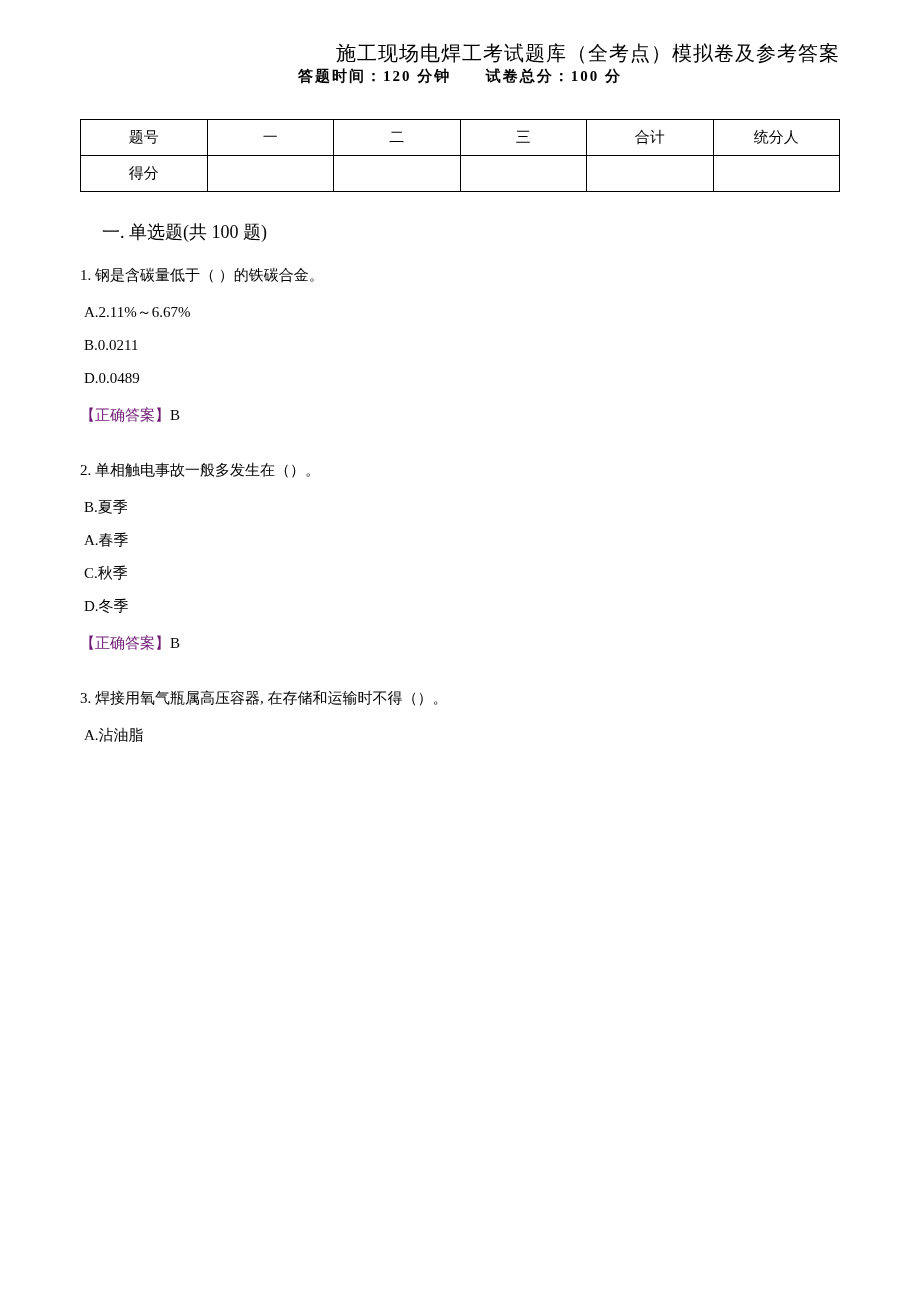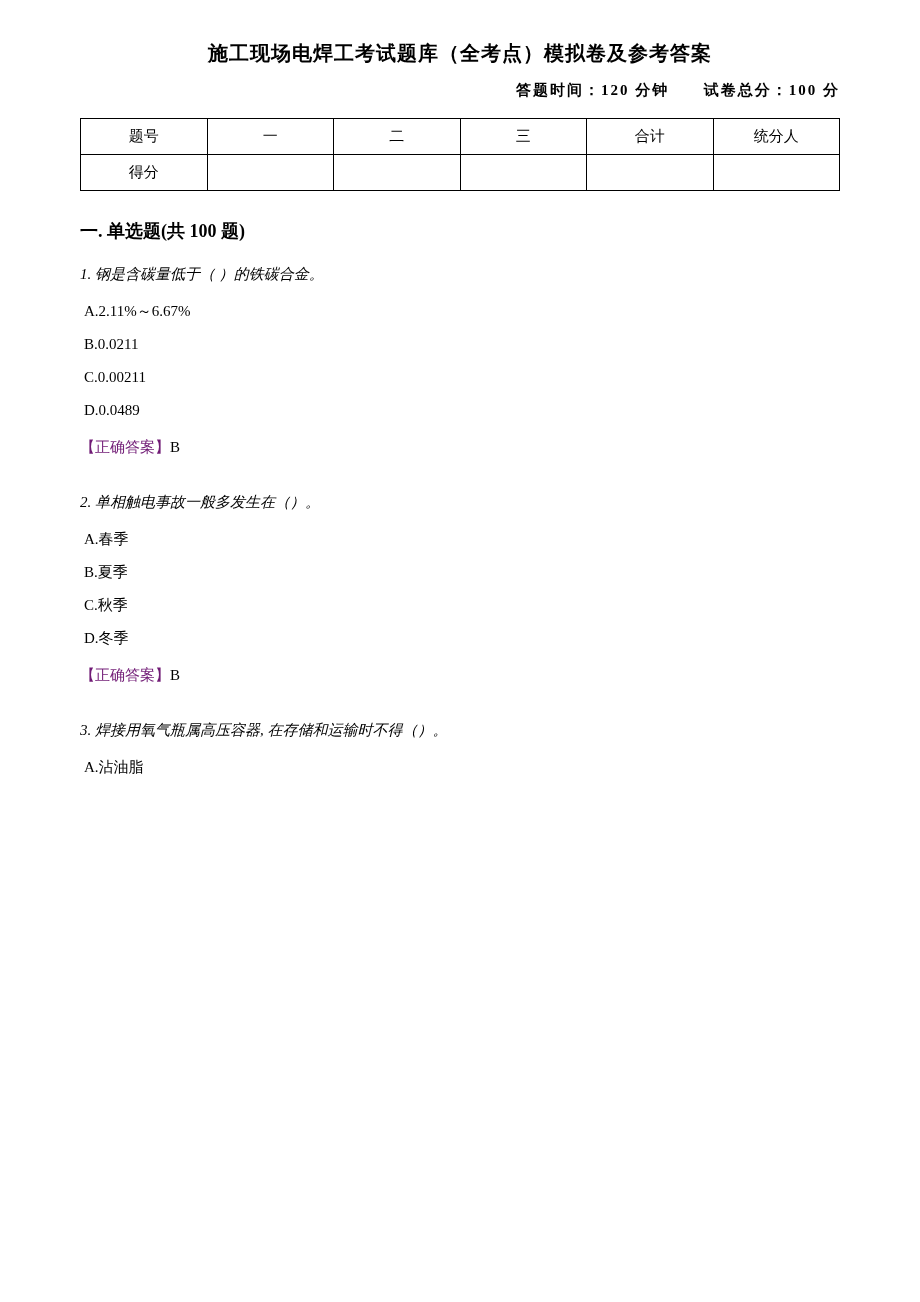--- a/index.html
+++ b/index.html
@@ -12,64 +12,63 @@
       background: #ffffff;
       font-family: "SimSun", "宋体", serif;
       font-size: 15px;
       color: #000000;
       width: 920px;
       min-height: 1302px;
       padding: 40px 80px;
     }
 
     .page-title {
-      text-align: center;
+      text-align: right;
       font-size: 20px;
-      font-weight: bold;
-      margin-bottom: 14px;
+      font-weight: normal;
       letter-spacing: 1px;
     }
 
     .subtitle {
-      text-align: right;
+      text-align: center;
       font-size: 15px;
       font-weight: bold;
-      margin-bottom: 18px;
+      margin-bottom: 33px;
       letter-spacing: 2px;
     }
 
     .score-table {
       width: 100%;
       border-collapse: collapse;
       margin-bottom: 28px;
       font-size: 15px;
     }
 
     .score-table td {
       border: 1px solid #000;
       text-align: center;
       padding: 8px 0;
       min-width: 60px;
     }
 
     .section-title {
       font-size: 18px;
-      font-weight: bold;
+      font-weight: normal;
       margin-bottom: 18px;
       margin-top: 8px;
+      margin-left: 22px;
     }
 
     .question-block {
       margin-bottom: 32px;
     }
 
     .question-text {
       margin-bottom: 10px;
       line-height: 1.8;
-      font-style: italic;
     }
 
     .option {
       margin-bottom: 6px;
       line-height: 1.8;
       padding-left: 4px;
     }
 
     .answer {
       margin-top: 14px;
@@ -124,40 +123,37 @@
     <span>1.</span>
     <span>钢是含碳量低于（ ）的铁碳合金。</span>
   </div>
   <div class="option">
     <span>A.</span><span>2.11%～6.67%</span>
   </div>
   <div class="option">
     <span>B.</span><span>0.0211</span>
   </div>
   <div class="option">
-    <span>C.</span><span>0.00211</span>
-  </div>
-  <div class="option">
     <span>D.</span><span>0.0489</span>
   </div>
   <div class="answer">
     <span class="answer-bracket">【正确答案】</span><span class="answer-letter">B</span>
   </div>
 </div>
 
 <div class="question-block">
   <div class="question-text">
     <span>2.</span>
     <span>单相触电事故一般多发生在（）。</span>
   </div>
   <div class="option">
-    <span>A.</span><span>春季</span>
+    <span>B.</span><span>夏季</span>
   </div>
   <div class="option">
-    <span>B.</span><span>夏季</span>
+    <span>A.</span><span>春季</span>
   </div>
   <div class="option">
     <span>C.</span><span>秋季</span>
   </div>
   <div class="option">
     <span>D.</span><span>冬季</span>
   </div>
   <div class="answer">
     <span class="answer-bracket">【正确答案】</span><span class="answer-letter">B</span>
   </div>

